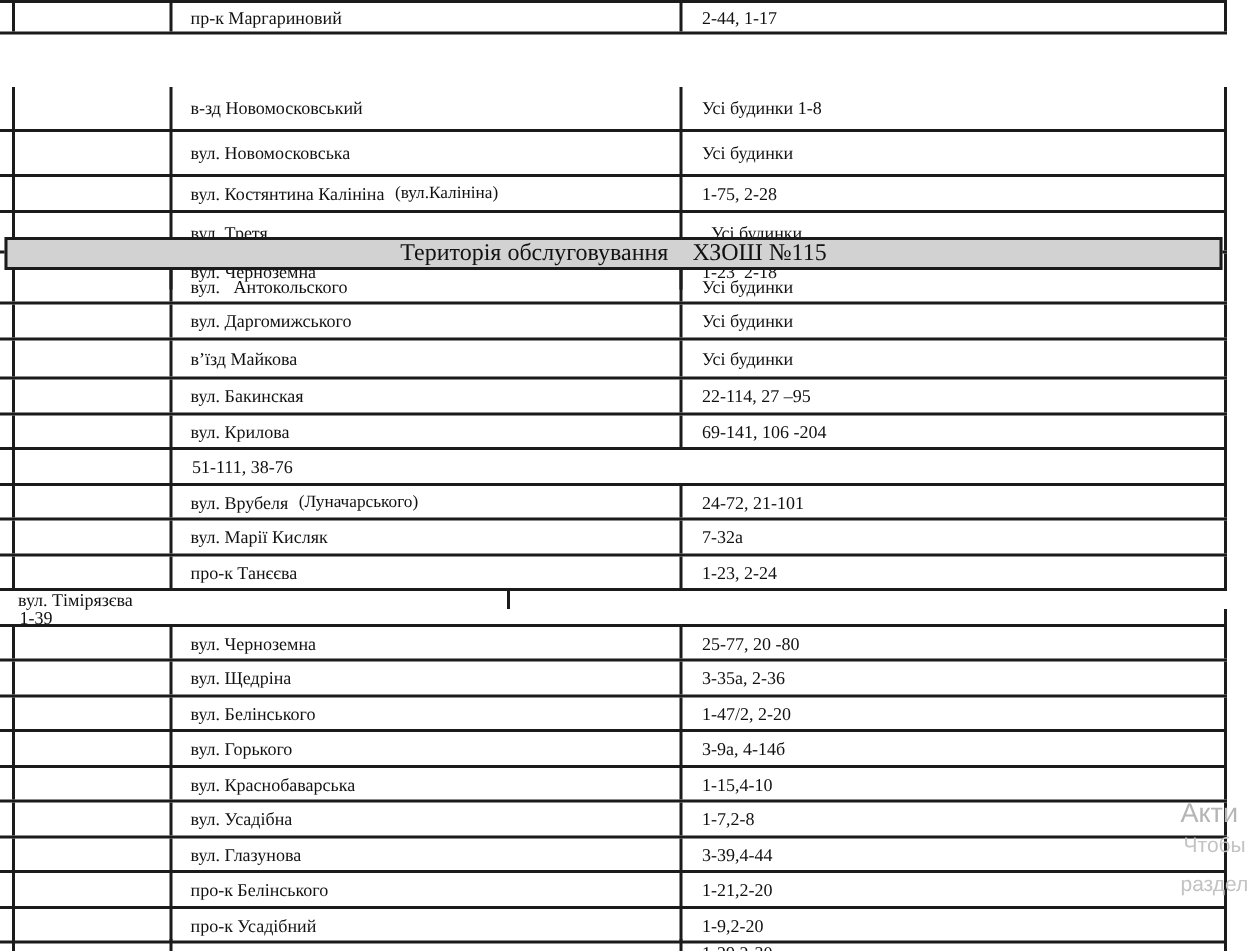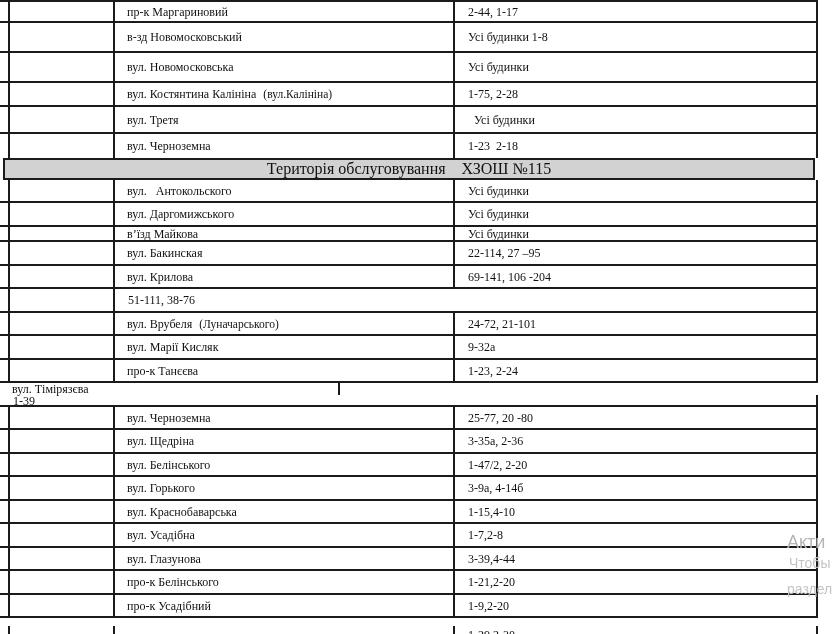--- a/index.html
+++ b/index.html
@@ -47,21 +47,21 @@
       <div class="row" style="height: 21px;">
         <div class="c0"></div>
         <div class="c1"></div>
         <div class="c2">
           <span class="cell-text">пр-к Маргариновий</span>
         </div>
         <div class="c3">
           <span class="cell-text">2-44, 1-17</span>
         </div>
       </div>
-      <div class="row" style="height: 30px;">
+      <div class="row" style="height: 30px; margin-top: 35px;">
         <div class="c0"></div>
         <div class="c1"></div>
         <div class="c2">
           <span class="cell-text">в-зд Новомосковський</span>
         </div>
         <div class="c3">
           <span class="cell-text">Усі будинки 1-8</span>
         </div>
       </div>
       <div class="row" style="height: 30px;">
@@ -125,21 +125,21 @@
       <div class="row" style="height: 24px;">
         <div class="c0"></div>
         <div class="c1"></div>
         <div class="c2">
           <span class="cell-text">вул. Даргомижського</span>
         </div>
         <div class="c3">
           <span class="cell-text">Усі будинки</span>
         </div>
       </div>
-      <div class="row" style="height: 15px;">
+      <div class="row" style="height: 26px;">
         <div class="c0"></div>
         <div class="c1"></div>
         <div class="c2">
           <span class="cell-text">в’їзд Майкова</span>
         </div>
         <div class="c3">
           <span class="cell-text">Усі будинки</span>
         </div>
       </div>
       <div class="row" style="height: 24px;">
@@ -180,21 +180,21 @@
           <span class="cell-text">24-72, 21-101</span>
         </div>
       </div>
       <div class="row" style="height: 24px; text-align: right;">
         <div class="c0"></div>
         <div class="c1"></div>
         <div class="c2">
           <span class="cell-text">вул. Марії Кисляк</span>
         </div>
         <div class="c3">
-          <span class="cell-text">9-32а</span>
+          <span class="cell-text">7-32а</span>
         </div>
       </div>
       <div class="row" style="height: 23px;">
         <div class="c0"></div>
         <div class="c1"></div>
         <div class="c2">
           <span class="cell-text">про-к Танєєва</span>
         </div>
         <div class="c3">
           <span class="cell-text">1-23, 2-24</span>

